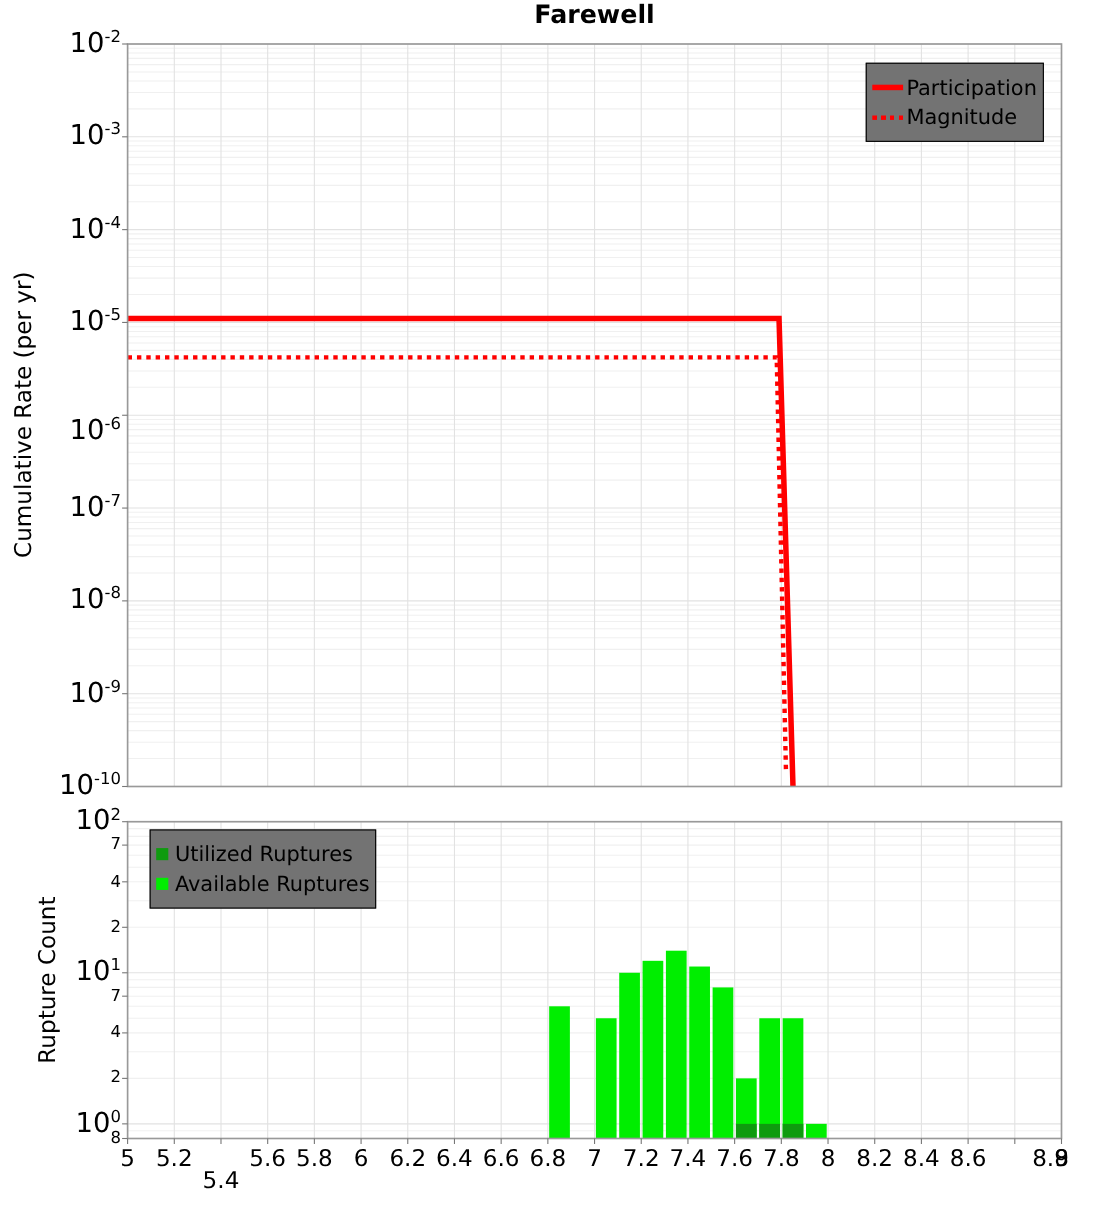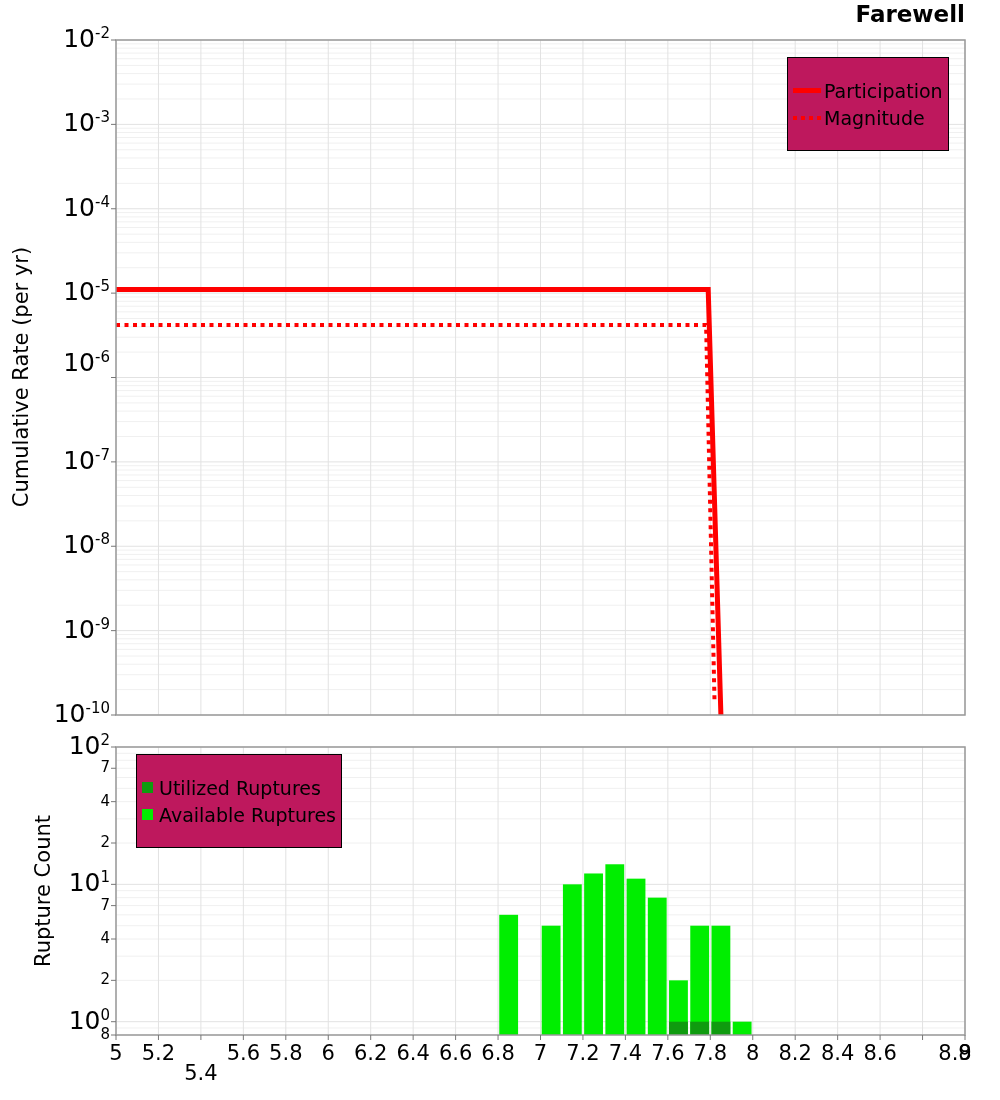--- a/index.html
+++ b/index.html
@@ -1,31 +1,31 @@
 <!DOCTYPE html>
 <html><head>
 <meta charset="utf-8">
 <style>
   html,body{margin:0;padding:0;background:#fff;}
   #fig{position:relative;width:1000px;height:1100px;background:#ffffff;
        font-family:"DejaVu Sans",sans-serif;color:#000;overflow:hidden;}
   #canvas{position:absolute;left:0;top:0;}
-  .title{position:absolute;left:116px;width:849px;top:1px;text-align:right;
+  .title{position:absolute;left:116px;width:849px;top:1px;text-align:center;
          font-size:23px;font-weight:bold;z-index:2;}
   .axis-label{position:absolute;font-size:21px;white-space:nowrap;z-index:2;}
   #ylabel-top{left:21px;top:377px;transform:translate(-50%,-50%) rotate(-90deg);}
   #ylabel-bottom{left:43px;top:891px;transform:translate(-50%,-50%) rotate(-90deg);}
   #xlabel{left:116px;top:1066px;width:849px;text-align:center;}
   .ytick{position:absolute;right:890px;font-size:25px;line-height:30px;
          white-space:nowrap;z-index:2;}
   .ytick .exp{font-size:15px;position:relative;top:-9px;}
   .ytick-minor{position:absolute;right:890px;font-size:15px;line-height:16px;z-index:2;}
   .xtick{position:absolute;width:64px;text-align:center;font-size:21px;top:1041px;z-index:2;}
-  .legend{position:absolute;background:#be185d;border:1.6px solid #000;z-index:3;
-          font-size:19px;padding:19px 0;}
+  .legend{position:absolute;background:#737373;border:1.6px solid #000;z-index:3;
+          font-size:19px;padding:8px 0;}
   .lg-row{display:flex;align-items:center;height:27px;padding:0 5px;white-space:nowrap;}
   .sw-line{width:28px;height:5px;margin-right:3px;flex:none;}
   .sw-dots{width:28px;height:4px;margin-right:3px;flex:none;}
   .sw-sq{width:11px;height:11px;margin-right:6px;flex:none;}
   #legend-top{left:787px;top:57px;}
   #legend-bottom{left:136px;top:754px;}
 </style>
 </head>
 <body>
 
@@ -264,21 +264,21 @@
     </div>
     <div class="lg-row">
       <span class="sw-sq" style="background: rgb(0, 238, 0);"></span>
       <span>Available Ruptures</span>
     </div>
   </div>
 <div class="ytick" style="top: 24px;">10<span class="exp">-2</span></div>
     <div class="ytick" style="top: 108.375px;">10<span class="exp">-3</span></div>
     <div class="ytick" style="top: 192.75px;">10<span class="exp">-4</span></div>
     <div class="ytick" style="top: 277.125px;">10<span class="exp">-5</span></div>
-    <div class="ytick" style="top: 348px;">10<span class="exp">-6</span></div>
+    <div class="ytick" style="top: 376px;">10<span class="exp">-6</span></div>
     <div class="ytick" style="top: 445.875px;">10<span class="exp">-7</span></div>
     <div class="ytick" style="top: 530.25px;">10<span class="exp">-8</span></div>
     <div class="ytick" style="top: 614.625px;">10<span class="exp">-9</span></div>
     <div class="ytick" style="top: 699px;">10<span class="exp">-10</span></div>
     <div class="ytick" style="top: 731px;">10<span class="exp">2</span></div>
     <div class="ytick" style="top: 868.345px;">10<span class="exp">1</span></div>
     <div class="ytick" style="top: 1005.69px;">10<span class="exp">0</span></div>
     <div class="ytick-minor" style="top: 759.275px;">7</div>
     <div class="ytick-minor" style="top: 792.655px;">4</div>
     <div class="ytick-minor" style="top: 834px;">2</div>

